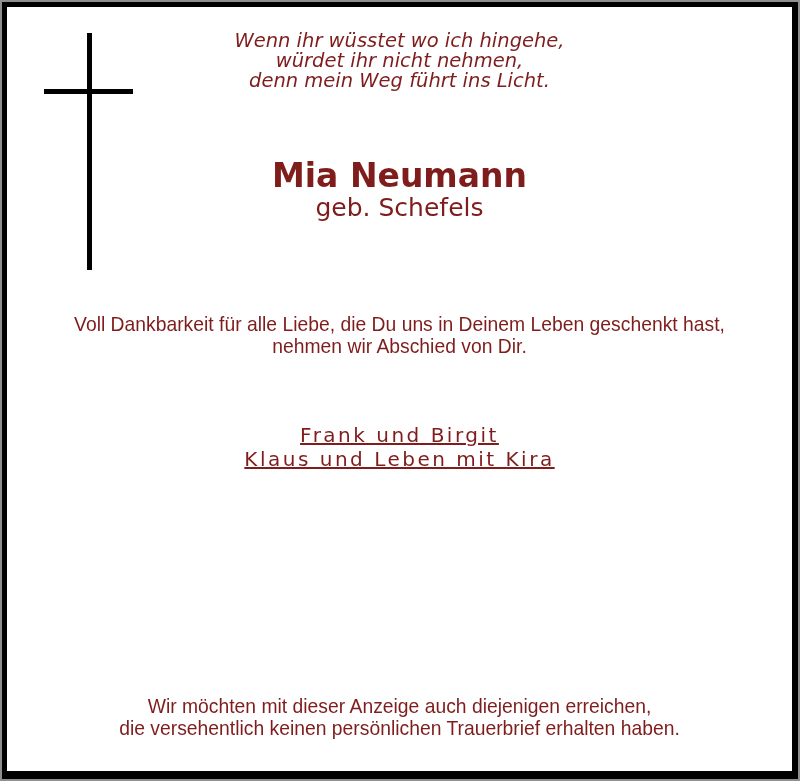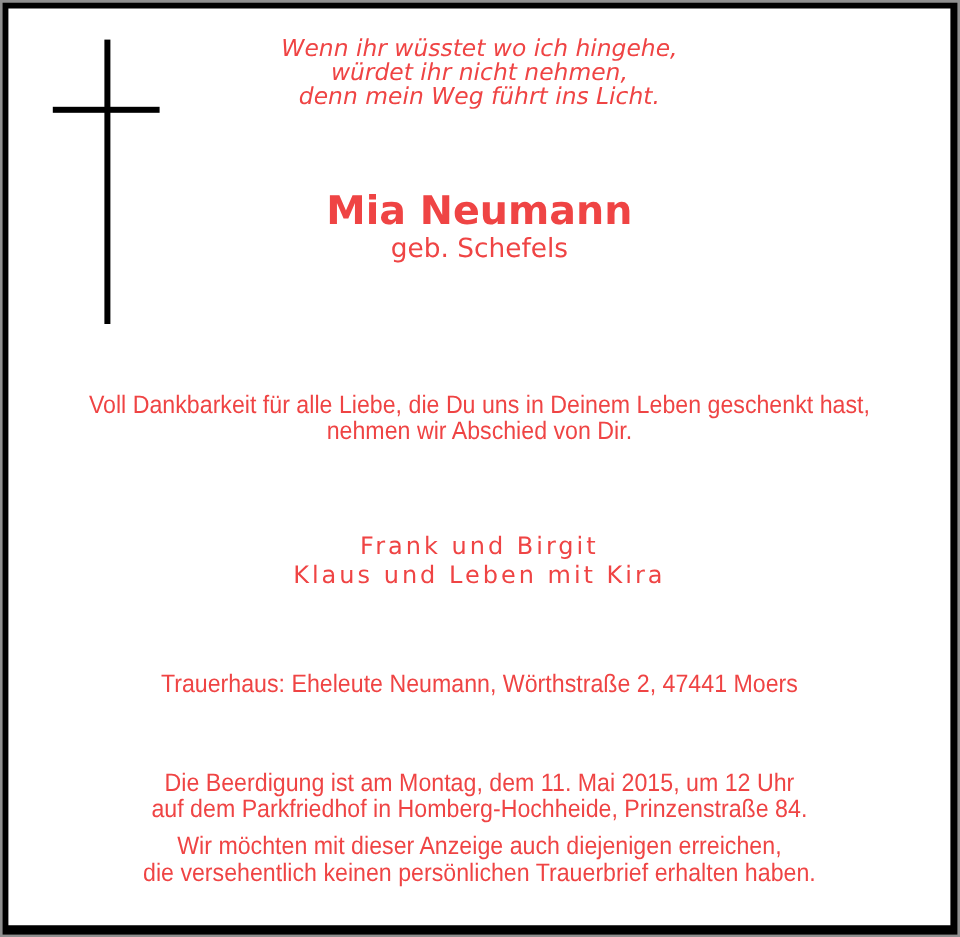--- a/index.html
+++ b/index.html
@@ -10,46 +10,46 @@
     padding: 2px;
   }
   .card {
     position: relative;
     width: 100%; height: 100%;
     box-sizing: border-box;
     background: #ffffff;
     border: solid #000000;
     border-width: 5px 6px 8px 5px;
     overflow: hidden;
-    color: #ef4444;
+    color: #7f1d1d;
     font-family: "DejaVu Sans", sans-serif;
   }
   .abs { position: absolute; left: 0; right: 0; text-align: center; }
 
   
   .cross-v { position: absolute; left: 80px; top: 26px; width: 5px;  height: 237px; background: #000; }
   .cross-h { position: absolute; left: 37px; top: 82px; width: 89px; height: 5px;   background: #000; }
 
   .verse   { top: 24px;  font-style: italic; font-size: 19.5px; line-height: 20px; }
   .name    { top: 148px; font-size: 33px; font-weight: bold; line-height: 42px; }
-  .maiden  { top: 190px; font-size: 22px; line-height: 22px; }
+  .maiden  { top: 190px; font-size: 25px; line-height: 22px; }
 
   .dates   { top: 216px; font-size: 19px; line-height: 24px; }
   .dates-block { display: inline-block; text-align: left; }
   .sym { display: inline-block; width: 24px; }
 
   .nline {
     font-family: "Liberation Sans", sans-serif;
     font-size: 21px; line-height: 22px;
     white-space: nowrap;
     transform: scaleX(0.92);
     transform-origin: 50% 50%;
   }
-  .tribute  { top: 320px; }
-  .mourners { top: 436px; font-size: 20px; line-height: 24px; letter-spacing: 2.5px; }
+  .tribute  { top: 306px; }
+  .mourners { top: 416px; font-size: 20px; line-height: 24px; letter-spacing: 2.5px; text-decoration: underline; }
   .house    { top: 553px; }
   .funeral  { top: 635px; }
   .note     { top: 688px; }
 </style>
 </head>
 <body>
 
 <div class="page">
   <div class="card">
 
@@ -72,28 +72,21 @@
     <div class="abs tribute">
       <div class="nline">Voll Dankbarkeit für alle Liebe, die Du uns in Deinem Leben geschenkt hast,</div>
       <div class="nline">nehmen wir Abschied von Dir.</div>
     </div>
 
     <div class="abs mourners">
       <div>Frank und Birgit</div>
       <div>Klaus und Leben mit Kira</div>
     </div>
 
-    <div class="abs house">
-      <div class="nline">Trauerhaus: Eheleute Neumann, Wörthstraße 2, 47441 Moers</div>
-    </div>
 
-    <div class="abs funeral">
-      <div class="nline">Die Beerdigung ist am Montag, dem 11. Mai 2015, um 12 Uhr</div>
-      <div class="nline">auf dem Parkfriedhof in Homberg-Hochheide, Prinzenstraße 84.</div>
-    </div>
 
     <div class="abs note">
       <div class="nline">Wir möchten mit dieser Anzeige auch diejenigen erreichen,</div>
       <div class="nline">die versehentlich keinen persönlichen Trauerbrief erhalten haben.</div>
     </div>
 
   </div>
 </div>
 
 </body></html>

